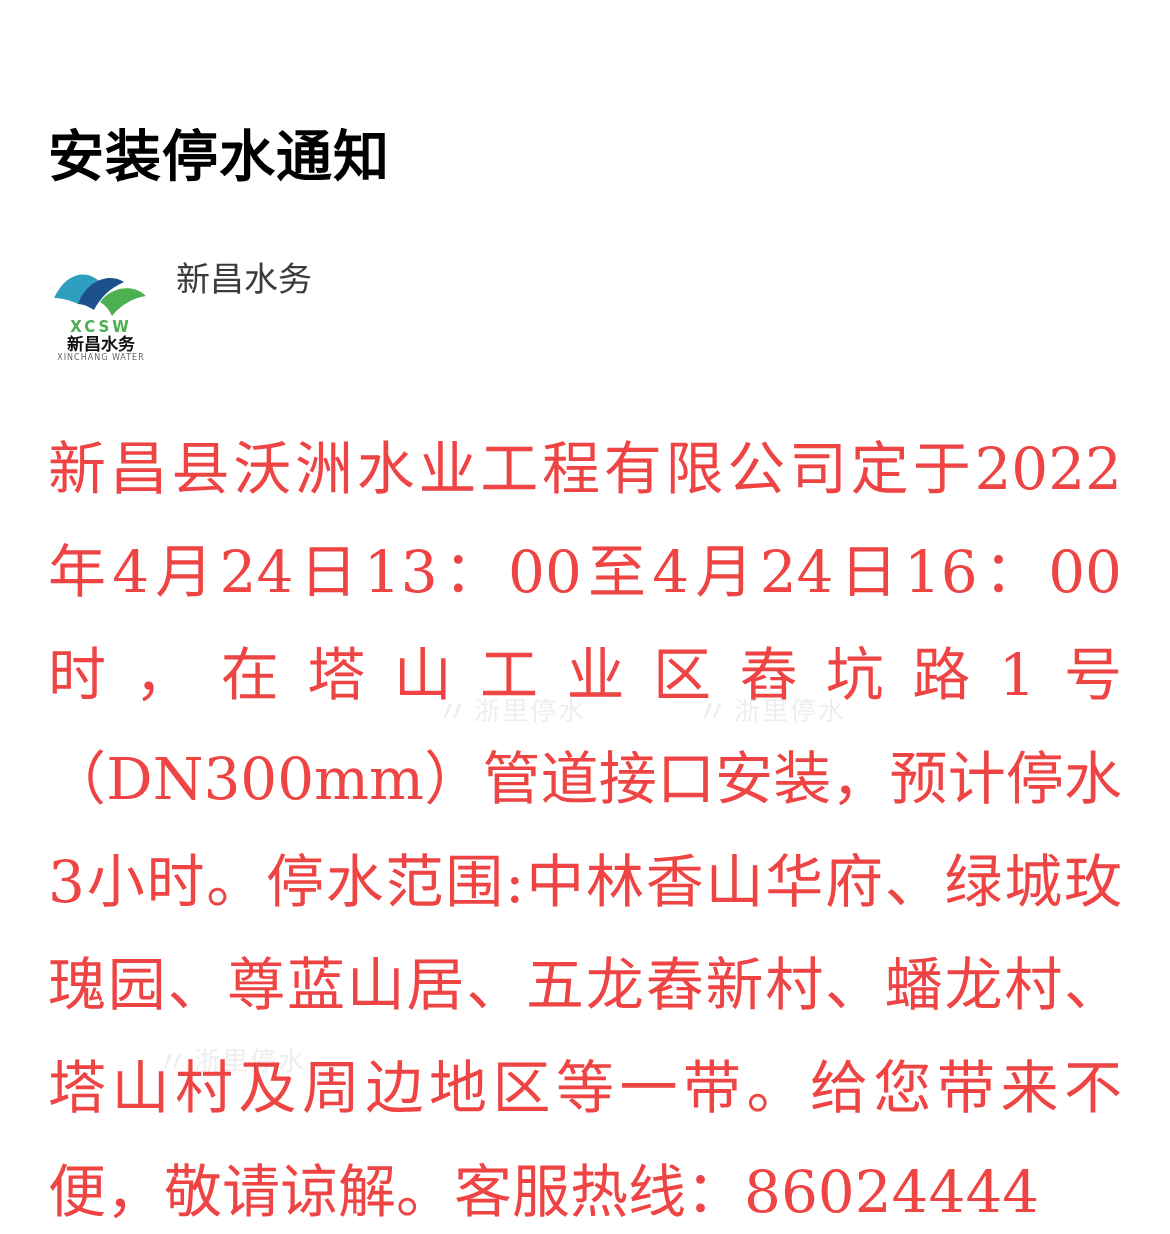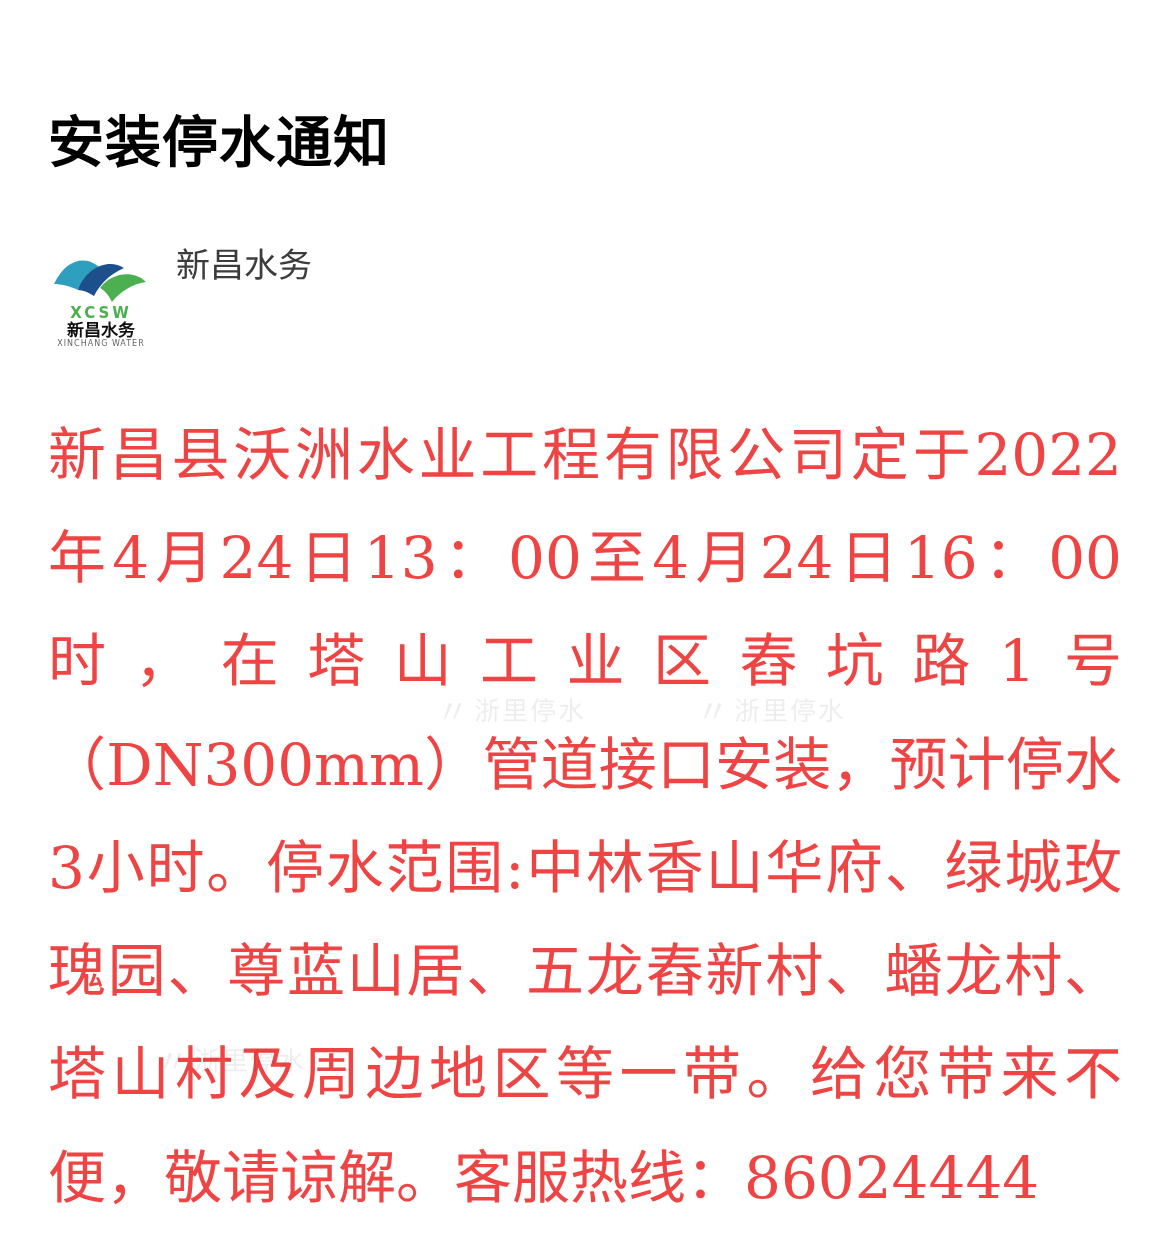--- a/index.html
+++ b/index.html
@@ -14,21 +14,21 @@
     font-family: "Liberation Sans", "DejaVu Sans", sans-serif;
     color: #111111;
     overflow: hidden;
   }
 
   .page {
     position: relative;
     width: 1170px;
     height: 1234px;
     box-sizing: border-box;
-    padding: 0 48px;
+    padding: 14px 48px;
   }
 
   
   .article-title {
     font-size: 56px;
     font-weight: bold;
     letter-spacing: 1px;
     line-height: 1.25;
     color: #000000;
     margin: 0;

